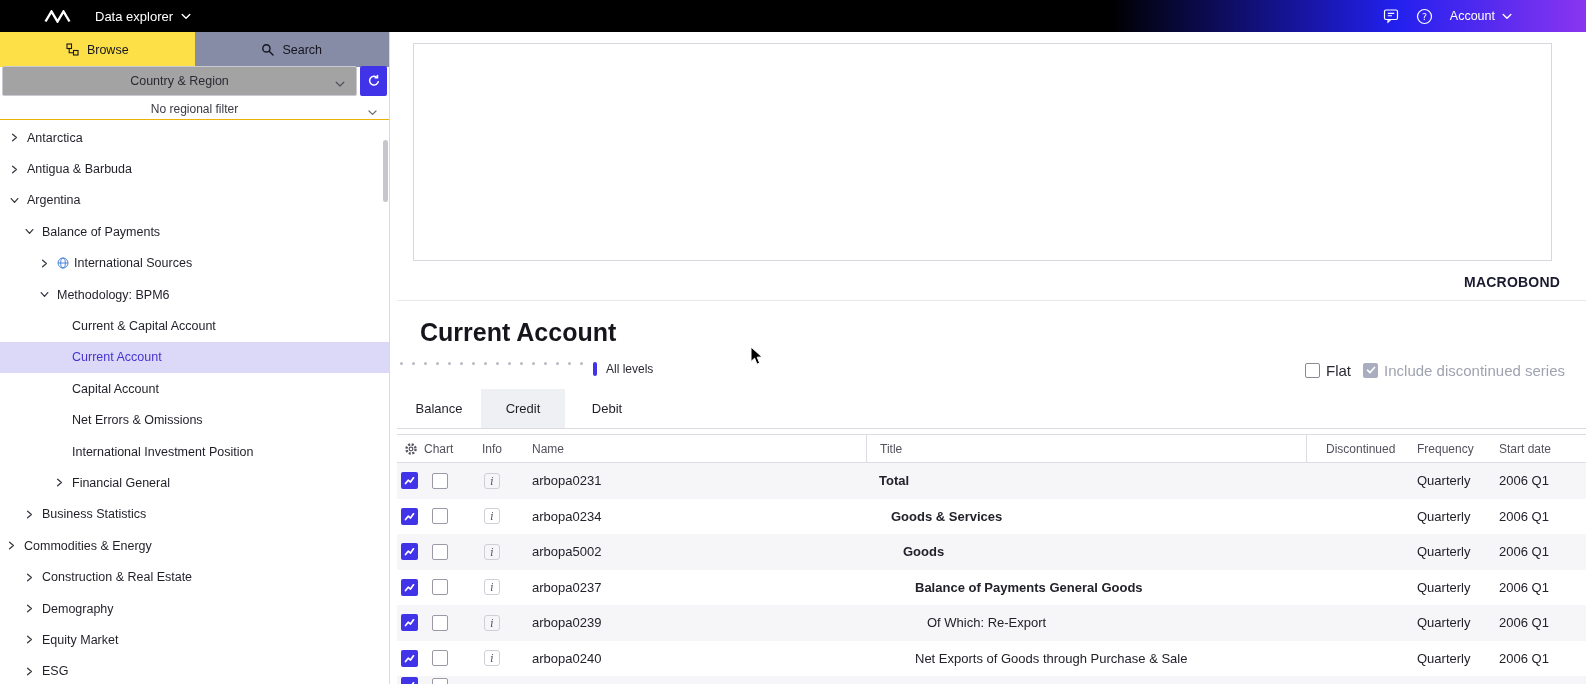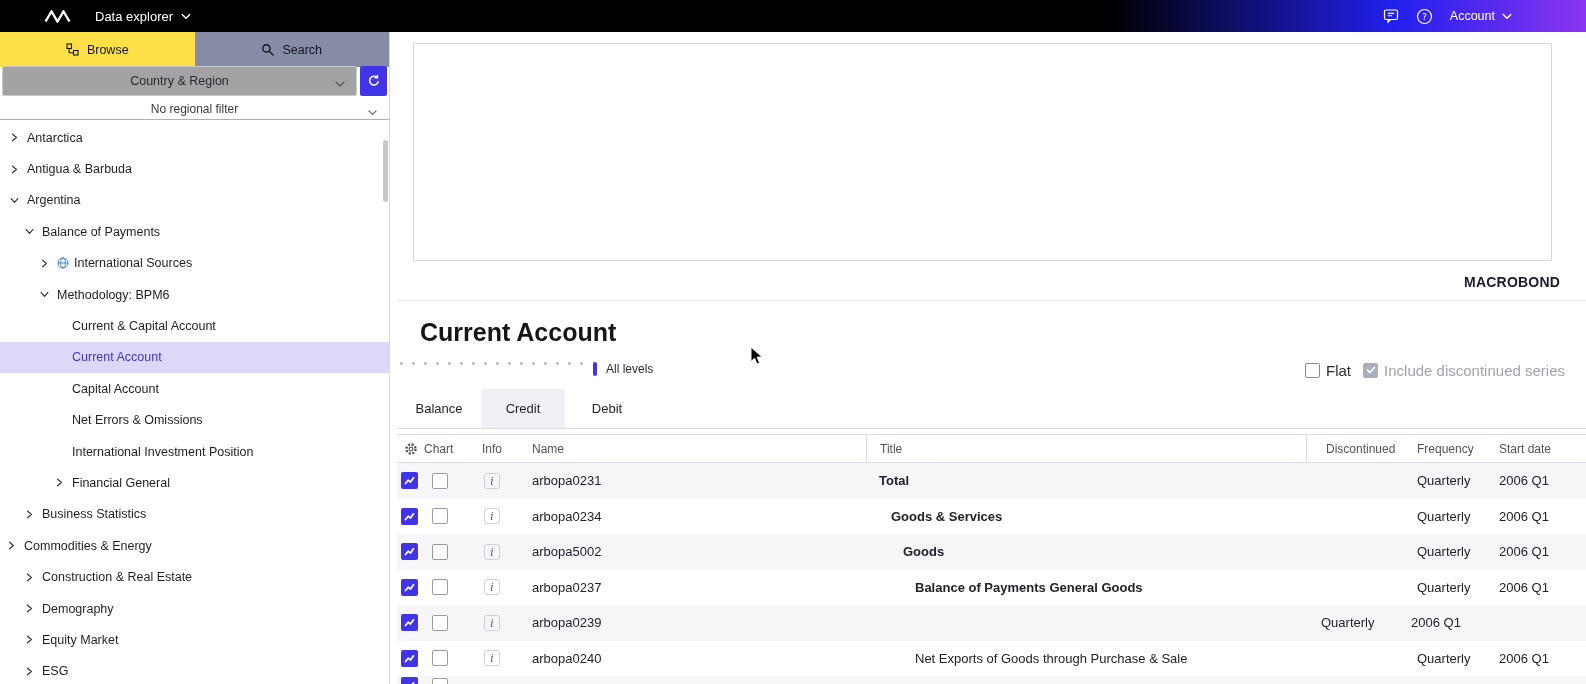--- a/index.html
+++ b/index.html
@@ -470,20 +470,21 @@
             <svg width="11" height="11" viewBox="0 0 11 11">
               <path d="M1.5 8.5 L4.2 5.2 L6.5 7 L9.5 2.8" fill="none" stroke="#fff" stroke-width="1.7" stroke-linecap="round" stroke-linejoin="round"></path>
             </svg>
           </span>
           <span class="row-check"></span>
         </div>
         <div class="cell-info">
           <span class="info-badge">i</span>
         </div>
         <div class="cell-name">arbopa0239</div>
+        <div class="cell-title" style="padding-left: 61px;">Of Which: Re-Export</div>
         <div class="cell-disc"></div>
         <div class="cell-freq">Quarterly</div>
         <div class="cell-start">2006 Q1</div>
       </div>
       <div class="trow">
         <div class="cell-chart">
           <span class="chart-toggle">
             <svg width="11" height="11" viewBox="0 0 11 11">
               <path d="M1.5 8.5 L4.2 5.2 L6.5 7 L9.5 2.8" fill="none" stroke="#fff" stroke-width="1.7" stroke-linecap="round" stroke-linejoin="round"></path>
             </svg>

